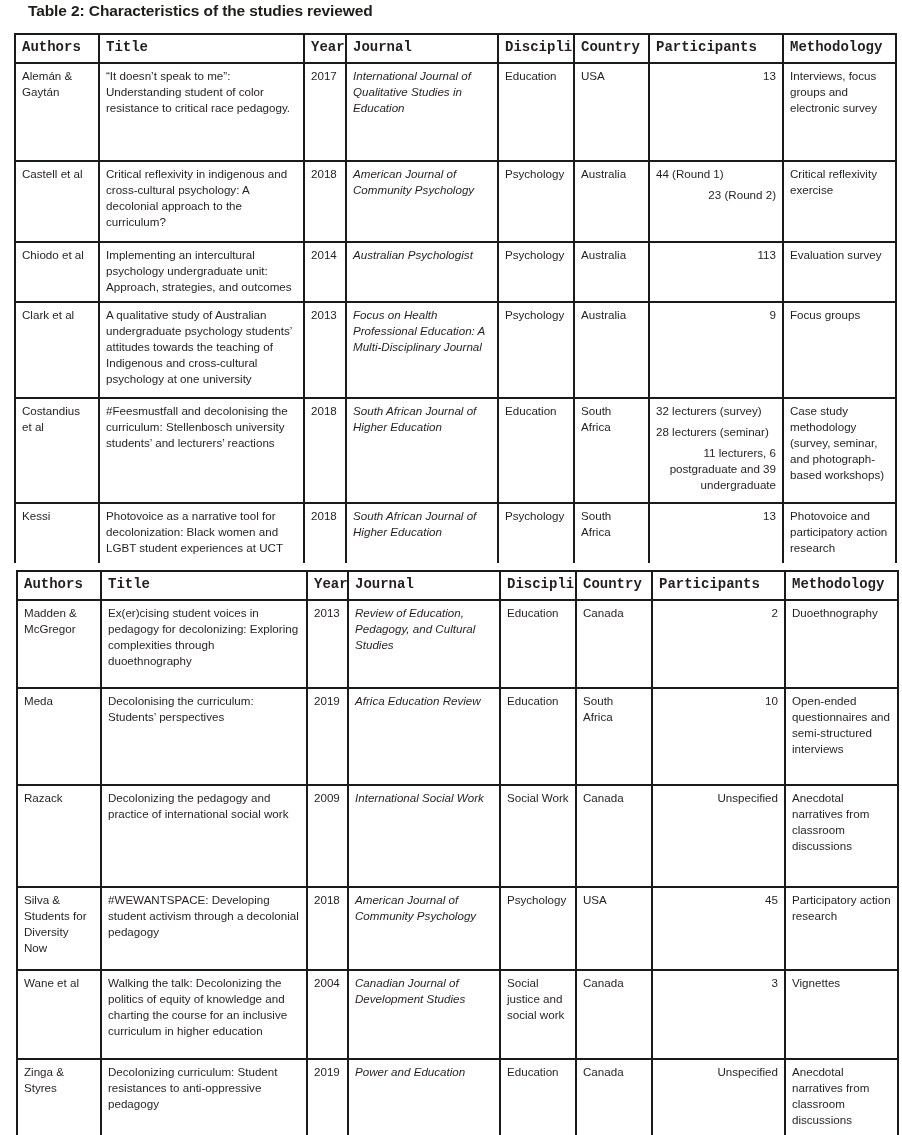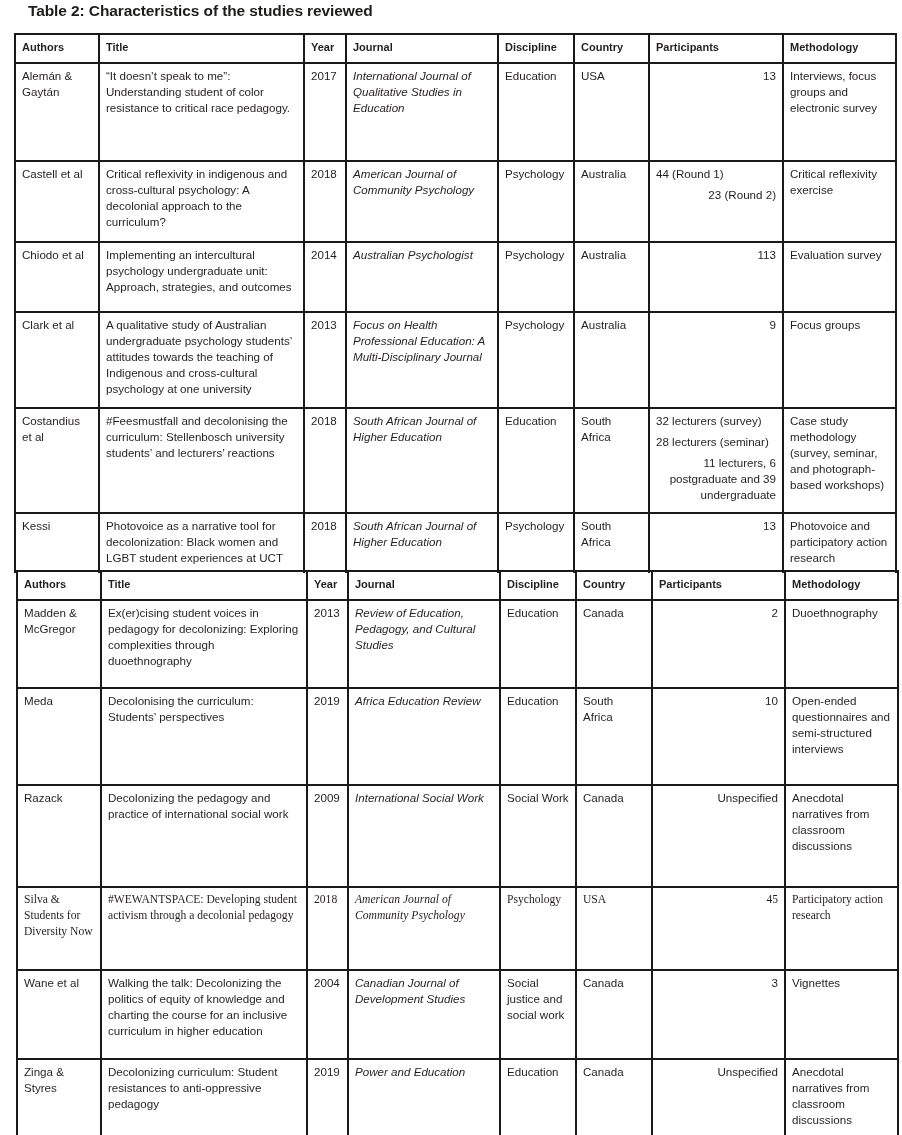--- a/index.html
+++ b/index.html
@@ -5,21 +5,21 @@
   html, body { margin: 0; padding: 0; background: #ffffff; }
   body { width: 902px; height: 1135px; position: relative; overflow: hidden;
          font-family: "Liberation Sans", "DejaVu Sans", sans-serif; color: #231f20; }
   .caption { position: absolute; left: 28px; top: 2px; font-size: 15.5px; font-weight: bold;
              letter-spacing: -0.1px; color: #1d1d1b; }
   table { position: absolute; border-collapse: collapse; table-layout: fixed; font-size: 11.6px; line-height: 16px; }
   #t1 { left: 14px; top: 33px; width: 881px; }
   #t2 { left: 16px; top: 570px; width: 881px; }
   td, th { border: 2px solid #1a1a1a; vertical-align: top; padding: 4px 6px 4px 6px; text-align: left;
            overflow: hidden; }
-  th { font-weight: bold; height: 19px; font-size: 11px; }
+  th { font-weight: bold; height: 19px; font-size: 14px; font-family: Liberation Mono, monospace; }
   td.journal { font-style: italic; }
   .part { display: block; margin-bottom: 5px; }
   .part:last-child { margin-bottom: 0; text-align: right; }
   
   #t1 tr.cut td { border-bottom: none; }
   #t1 { border-bottom: none; }
 </style>
 </head>
 <body>
 
@@ -67,21 +67,21 @@
         <td>2018</td>
         <td class="journal">American Journal of Community Psychology</td>
         <td>Psychology</td>
         <td>Australia</td>
         <td>
           <span class="part">44 (Round 1)</span>
           <span class="part">23 (Round 2)</span>
         </td>
         <td>Critical reflexivity exercise</td>
       </tr>
-      <tr style="height: 70px;">
+      <tr style="height: 60px;">
         <td>Chiodo et al</td>
         <td>Implementing an intercultural psychology undergraduate unit: Approach, strategies, and outcomes</td>
         <td>2014</td>
         <td class="journal">Australian Psychologist</td>
         <td>Psychology</td>
         <td>Australia</td>
         <td>
           <span class="part">113</span>
         </td>
         <td>Evaluation survey</td>
@@ -180,21 +180,21 @@
         <td>Decolonizing the pedagogy and practice of international social work</td>
         <td>2009</td>
         <td class="journal">International Social Work</td>
         <td>Social Work</td>
         <td>Canada</td>
         <td>
           <span class="part">Unspecified</span>
         </td>
         <td>Anecdotal narratives from classroom discussions</td>
       </tr>
-      <tr style="height: 83px; font-family: Liberation Serif, serif;">
+      <tr style="height: 83px;">
         <td>Silva &amp; Students for Diversity Now</td>
         <td>#WEWANTSPACE: Developing student activism through a decolonial pedagogy</td>
         <td>2018</td>
         <td class="journal">American Journal of Community Psychology</td>
         <td>Psychology</td>
         <td>USA</td>
         <td>
           <span class="part">45</span>
         </td>
         <td>Participatory action research</td>

